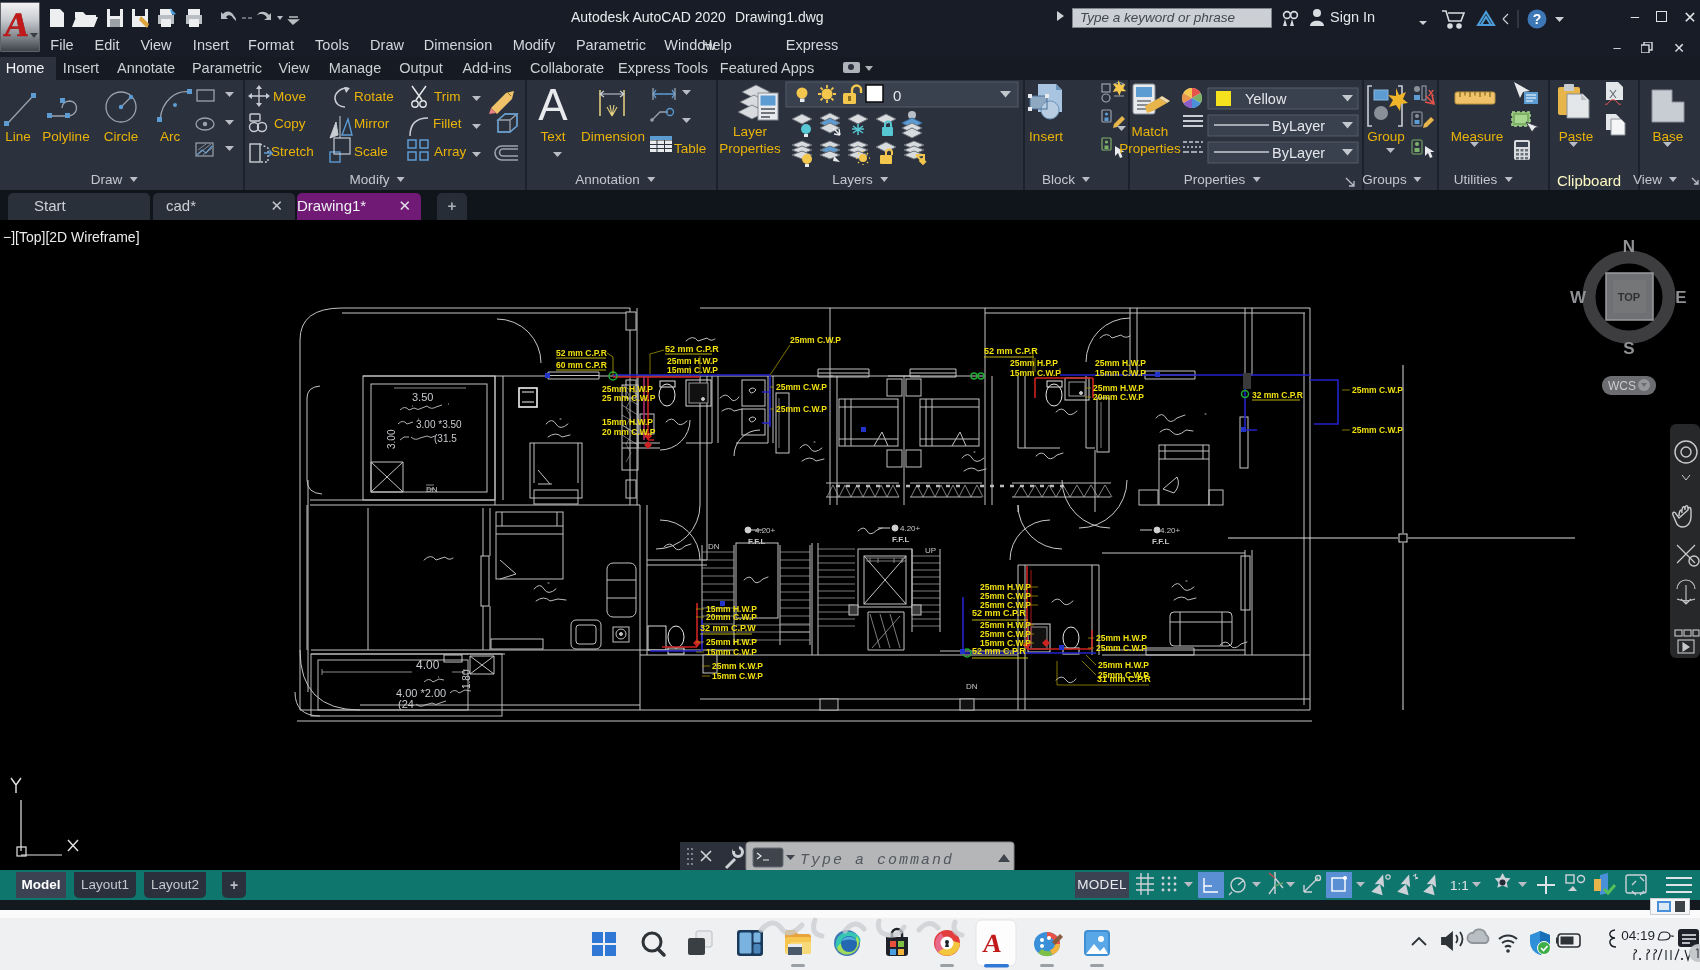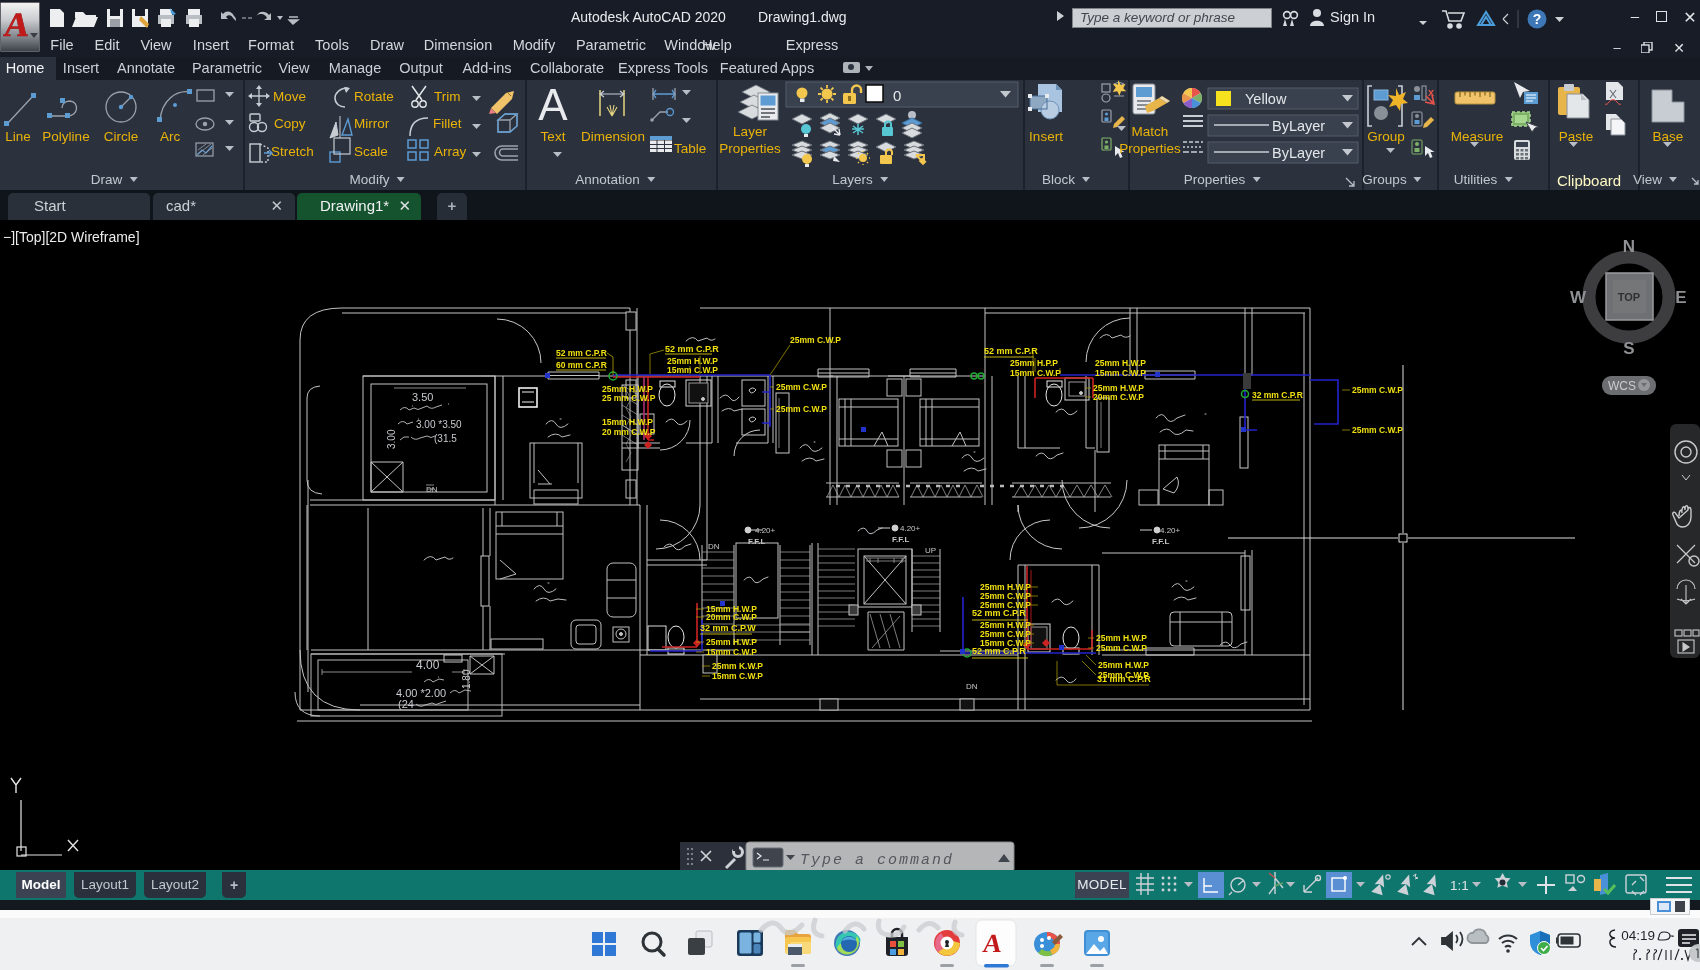--- a/index.html
+++ b/index.html
@@ -64,21 +64,21 @@
           <path d="M2 9 h16 v9 h-16 z" fill="#b9bec4"></path>
           <rect x="5" y="13" width="10" height="8" fill="#eceef0"></rect>
         </g>
     <path d="M190 10 c-2 -5 -8 -6 -11 -2 l-2 -2 v7 h7 l-2 -2 c2 -3 6 -2 7 1 l3 3 c0 -2 0 -3 -2 -5 z" fill="#b9bec4"></path>
     <path d="M198 12 l4 0 m2 0 l4 0" stroke="#b9bec4" stroke-width="1"></path>
     <path d="M212 8 c5 -4 10 -1 11 2 l-3 2 h7 v-7 l-2 2 c-3 -4 -9 -4 -11 -1 z" fill="#b9bec4" transform="translate(0,2)"></path>
     <path d="M233 14 l3 -4 l3 4 z" fill="#b9bec4" transform="rotate(180 236 12)"></path>
     <path d="M245 11 h9 m-9 3 l4 4 l5 -4 z" stroke="#b9bec4" fill="#b9bec4" stroke-width="1.4"></path>
   </g>
 </svg>
-<div class="abs" id="title-text"><span>Autodesk AutoCAD 2020</span><span style="margin-left:32px">Drawing1.dwg</span></div>
+<div class="abs" id="title-text"><span>Autodesk AutoCAD 2020</span><span style="margin-left:9px">Drawing1.dwg</span></div>
 
 <div class="abs" style="left:1057px;top:11px;width:0;height:0;border-top:5px solid transparent;border-bottom:5px solid transparent;border-left:7px solid #cdd1d6"></div>
 <div class="abs" id="searchbox">Type a keyword or phrase</div>
 <svg class="abs" style="left:1280px;top:7px" width="46px" height="22" viewBox="0 0 46 22">
       <g fill="#d8dbdf">
         <circle cx="7" cy="8" r="3.4" fill="none" stroke="#d8dbdf" stroke-width="1.6"></circle>
         <circle cx="14" cy="8" r="3.4" fill="none" stroke="#d8dbdf" stroke-width="1.6"></circle>
         <path d="M5 12 l-2 7 h4 z M12 12 l-2 7 h4 z"></path>
         <g transform="translate(30,0)">
           <circle cx="7" cy="6" r="4"></circle>
@@ -582,21 +582,21 @@
 <div class="plabel" style="left:1066px">Block</div>
 <div class="plabel" style="left:1222px">Properties</div>
 <div class="plabel" style="left:1392px">Groups</div>
 <div class="plabel" style="left:1483px">Utilities</div>
 <div class="plabelnd" style="left:1589px">Clipboard</div>
 <div class="plabel" style="left:1655px">View</div>
 </div>
 <div class="abs" id="filetabs"></div>
 <div class="ftab" style="left:8px;width:142px;background:#2a303a;padding-left:26px">Start</div>
 <div class="ftab" style="left:153px;width:142px;background:#2a303a;padding-left:13px">cad*<span style="position:absolute;right:12px;color:#c3c8cf">✕</span></div>
-<div class="ftab" style="left:297px;width:124px;background:#14532d;color:#f0f2f4;padding-left:23px">Drawing1*<span style="position:absolute;right:10px;color:#dfe2e6">✕</span></div>
+<div class="ftab" style="left:297px;width:124px;background:#701a75;color:#f0f2f4;">Drawing1*<span style="position:absolute;right:10px;color:#dfe2e6">✕</span></div>
 <div class="ftab" style="left:437px;width:30px;background:#272d37;text-align:center;color:#aab0b7;font-weight:bold">+</div>
 <div class="abs" id="canvas">
 <svg width="1700" height="650" viewBox="0 220 1700 650" style="position:absolute;left:0;top:0">
 <g id="plan" stroke="#c3c3c3" stroke-width="1" fill="none">
 
 <path d="M342 308 H630 M700 308 H1310 M300 340 Q300 308 342 308"></path>
 <path d="M985 313 H1305 M342 313 H630"></path>
 <path d="M1310 308 V710 M1304 313 V705"></path>
 <path d="M300 340 V710 M307 398 V480 M307 505 V650"></path>
 <path d="M307 398 Q307 387 320 386 M307 480 Q307 493 322 494 M300 650 Q300 710 360 710"></path>

